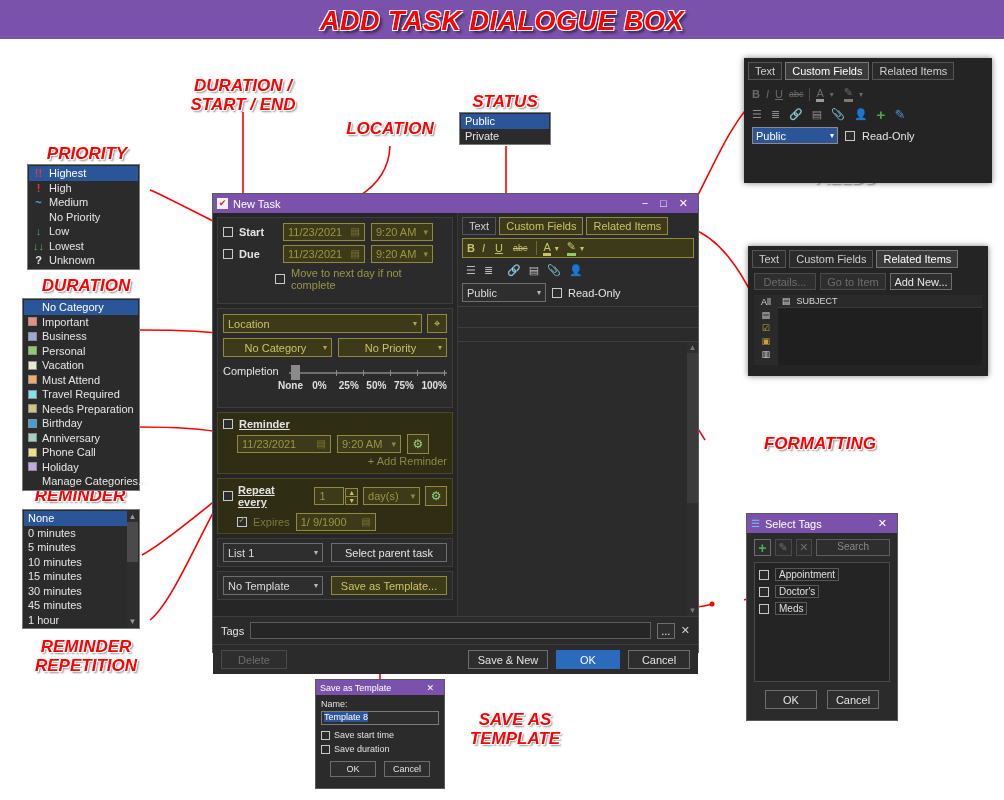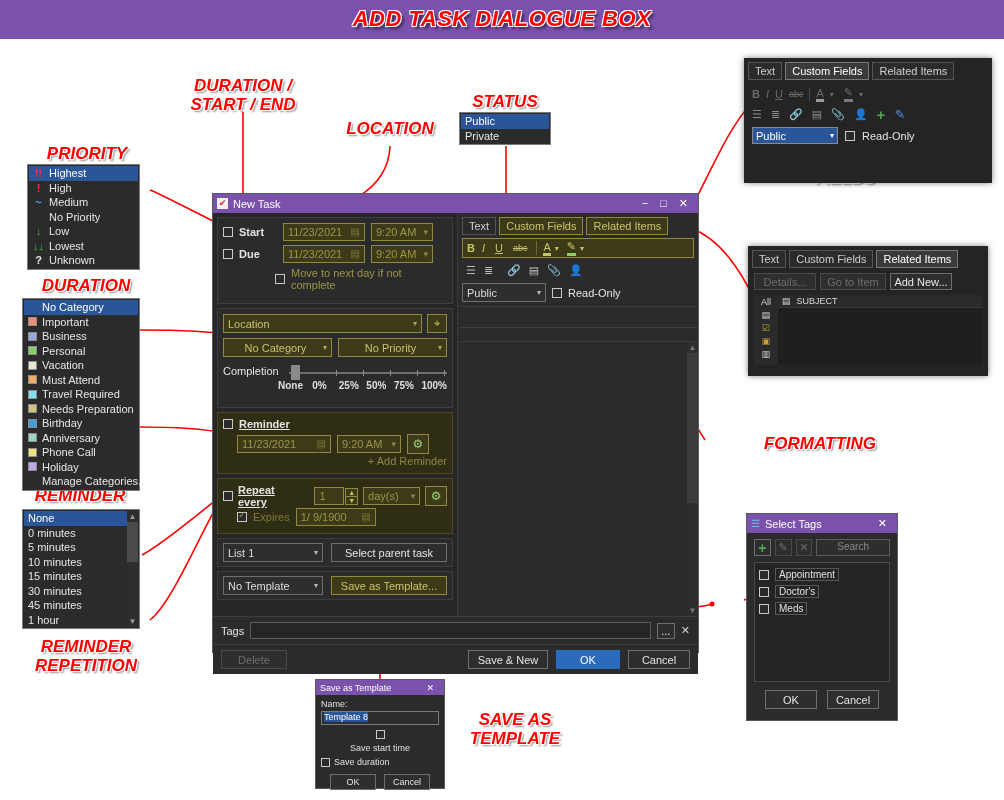--- a/index.html
+++ b/index.html
@@ -9,21 +9,21 @@
     background:#ffffff; font-family:"Liberation Sans", sans-serif;
     -webkit-font-smoothing:none;
   }
   
   #banner {
     position:absolute; left:0; top:0; width:1004px; height:40px;
     background:#7b52ab; border-bottom:1px solid #ffffff;
   }
   #banner .btitle {
     position:absolute; left:0; right:0; top:6px; text-align:center;
-    font-size:22px; font-weight:bold; font-style:italic; letter-spacing:0.5px;
+    font-size:27px; font-weight:bold; font-style:italic; letter-spacing:0.5px;
     color:#ff0000;
     text-shadow: -1px -1px 0 #fff, 1px -1px 0 #fff, -1px 1px 0 #fff, 1px 1px 0 #fff, 3px 3px 3px rgba(0,0,0,.55);
   }
   
   .anno {
     position:absolute; color:#ff0000; font-weight:bold; font-style:italic;
     font-size:17px; line-height:19px; text-align:center; white-space:pre-line;
     text-shadow: -1px -1px 0 #fff, 1px -1px 0 #fff, -1px 1px 0 #fff, 1px 1px 0 #fff, 2px 2px 2px rgba(0,0,0,.45);
   }
   
@@ -371,21 +371,21 @@
               <span class="cvr">▾</span>
             </span>
           <span class="gearbtn">
               <span>⚙</span>
             </span>
         </div>
         <div style="text-align:right; color:#8d8940; font-size:11px; margin-top:1px;">+ Add Reminder</div>
       </div>
 
       <div class="grp" style="height:56px; background:#2f2d14; border-color:#4a4722;">
-        <div style="display:flex; align-items:center; gap:5px; ">
+        <div style="display:flex; align-items:center; gap:5px; margin-bottom:5px;">
           <span class="cbx"></span>
           <span class="lbl" style="font-weight:bold;"><u>Repeat every</u></span>
           <span class="fld" style="width:30px; margin-left:4px;">
               <span>1</span>
             </span>
           <span style="display:flex; flex-direction:column; margin-left:-4px;">
             <span style="font-size:7px;color:#c9c36a;border:1px solid #8f8a3e;background:#3c3a18;line-height:7px;padding:0 2px;">▲</span>
             <span style="font-size:7px;color:#c9c36a;border:1px solid #8f8a3e;border-top:none;background:#3c3a18;line-height:7px;padding:0 2px;">▼</span>
           </span>
           <span class="fld" style="width:58px;">
@@ -587,21 +587,21 @@
     <span class="wt-text">Save as Template</span>
     <span class="win-btns" style="font-size:9px;">
         <span>✕</span>
       </span>
   </div>
   <div style="padding:4px 5px;">
     <div style="color:#e0e0e0; font-size:9px;">Name:</div>
     <div style="height:14px;background:#2e2e2e;border:1px solid #7a7a7a;margin-top:2px;padding:0 2px;font-size:9px;">
       <span style="background:#2a5699;color:#fff;">Template 8</span>
     </div>
-    <div style="display:flex;align-items:center;gap:4px;margin-top:5px;flex-direction:column;">
+    <div style="display:flex;align-items:center;gap:4px;margin-top:5px;">
       <span class="cbx" style="width:9px;height:9px;"></span>
       <span style="color:#e0e0e0;font-size:9px;">Save start time</span>
     </div>
     <div style="display:flex;align-items:center;gap:4px;margin-top:4px;">
       <span class="cbx" style="width:9px;height:9px;"></span>
       <span style="color:#e0e0e0;font-size:9px;">Save duration</span>
     </div>
     <div style="display:flex;gap:8px;justify-content:center;margin-top:7px;">
       <div class="btn" style="width:46px;height:16px;font-size:9px;">OK</div>
       <div class="btn" style="width:46px;height:16px;font-size:9px;">Cancel</div>

